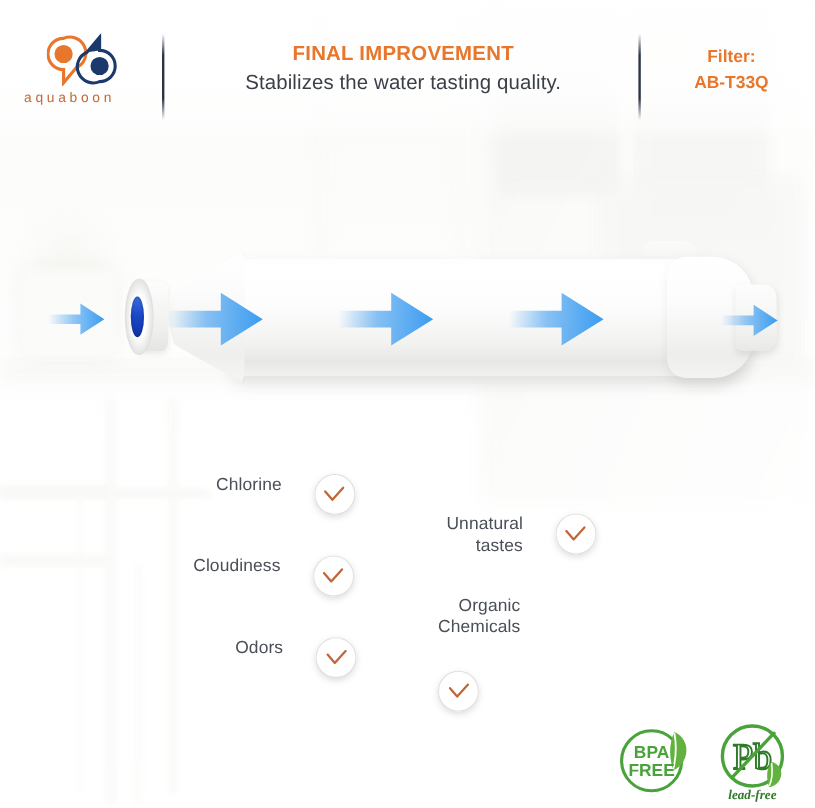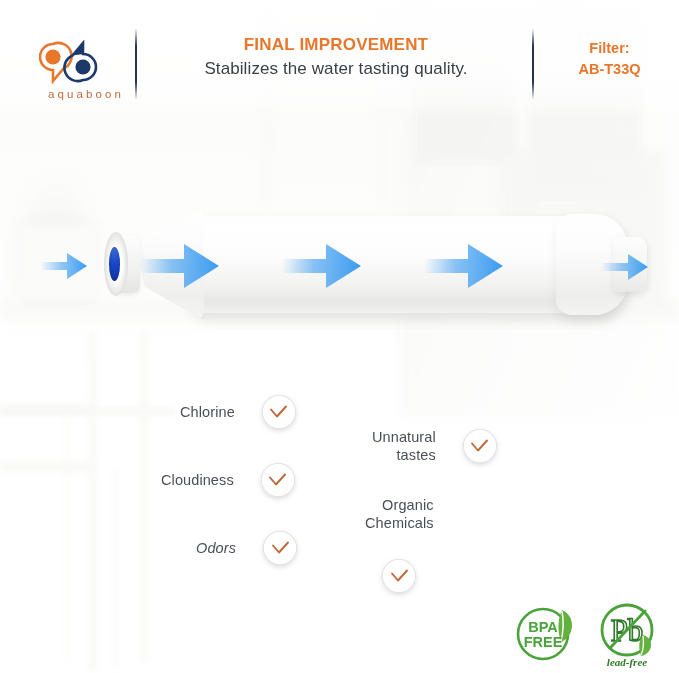--- a/index.html
+++ b/index.html
@@ -119,23 +119,23 @@
   .header {
     position: absolute;
     left: 0; top: 0; width: 679px; height: 118px;
     background: linear-gradient(180deg, rgba(255,255,255,.93) 0%, rgba(255,255,255,.86) 62%, rgba(255,255,255,.55) 88%, rgba(255,255,255,0) 100%);
     display: flex;
     align-items: flex-start;
   }
 
   .logo-block {
     position: absolute;
-    left: 20px; top: 40px;
+    left: 20px; top: 28px;
     width: 104px;
-    text-align: right;
+    text-align: left;
   }
   .logo-mark {
     position: relative;
     width: 66px; height: 44px;
     margin: 0 auto;
   }
   .logo-word {
     margin-top: 4px;
     font-size: 11.5px;
     letter-spacing: 3.1px;
@@ -277,21 +277,21 @@
   }
 
   
   .arrow { position: absolute; }
   .arrow svg { display: block; }
 
   
   .check-row {
     position: absolute;
     display: flex;
-    align-items: center;
+    align-items: flex-start;
     gap: 27px;
   }
   .check-label {
     font-size: 14.5px;
     color: #4a4f57;
     text-align: right;
     line-height: 1.25;
     letter-spacing: .1px;
     white-space: pre-line;
   }
@@ -458,21 +458,21 @@
 
   <div class="check-row" style="left:161px; top:463px;">
     <div class="check-label">Cloudiness</div>
     <div class="check-circle">
       <svg width="19" height="15" viewBox="0 0 19 15" xmlns="http://www.w3.org/2000/svg">
         <path d="M2 4.5 L8 11.5 L17 1.5" fill="none" stroke="#c0673a" stroke-width="1.9" stroke-linecap="round" stroke-linejoin="round"></path>
       </svg>
     </div>
   </div>
 
-  <div class="check-row" style="left:196px; top:531px;font-style:italic;">
+  <div class="check-row" style="left:196px; top:531px;">
     <div class="check-label">Odors</div>
     <div class="check-circle">
       <svg width="19" height="15" viewBox="0 0 19 15" xmlns="http://www.w3.org/2000/svg">
         <path d="M2 4.5 L8 11.5 L17 1.5" fill="none" stroke="#c0673a" stroke-width="1.9" stroke-linecap="round" stroke-linejoin="round"></path>
       </svg>
     </div>
   </div>
 
   <div class="check-row" style="left:372px; top:428px;">
     <div class="check-label">Unnatural

